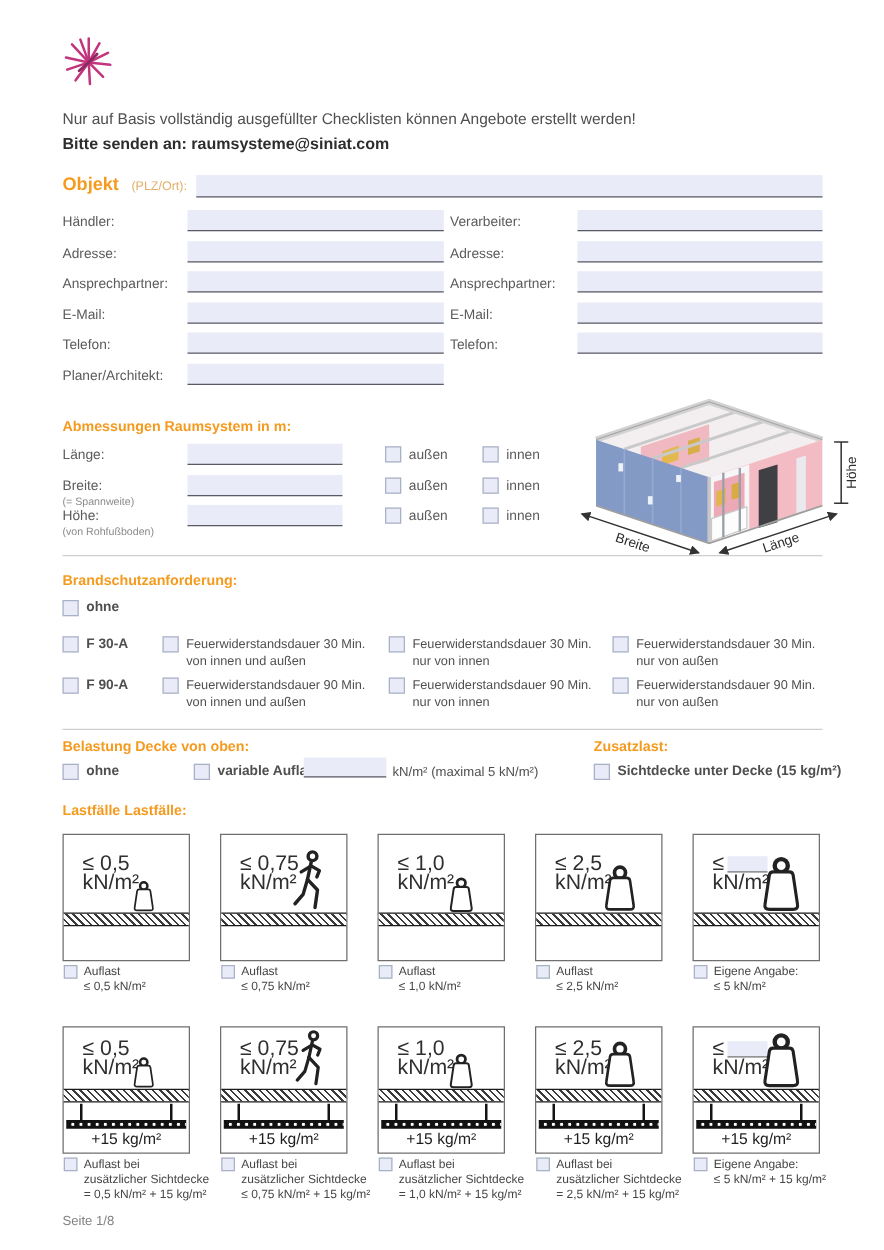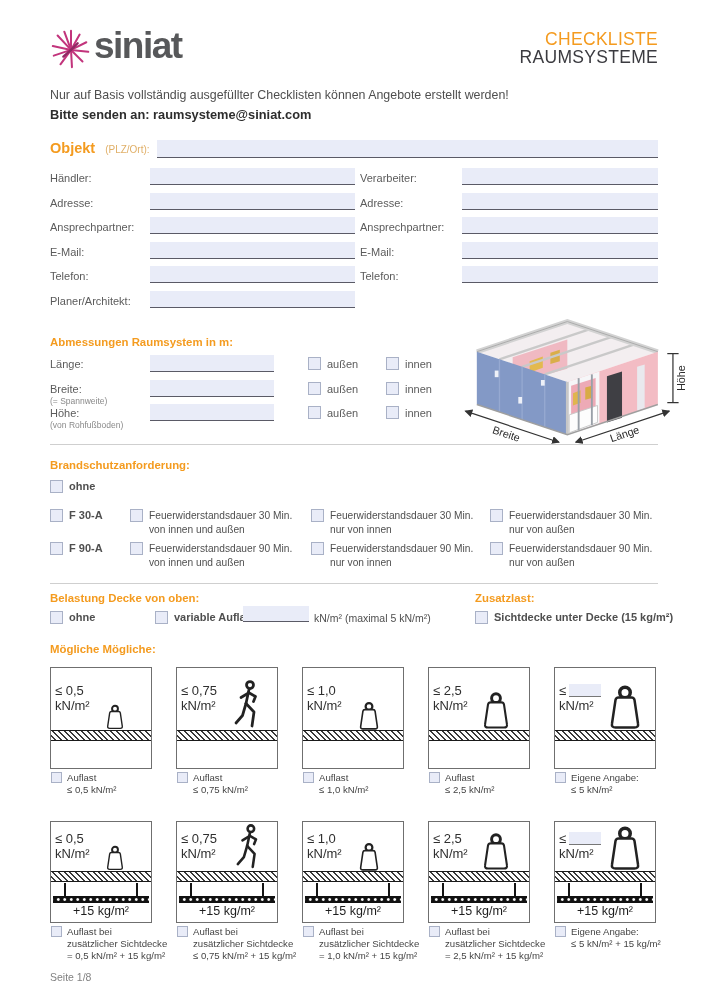--- a/index.html
+++ b/index.html
@@ -27,21 +27,21 @@
   .objhint{font-size:10px;color:#e0af67;margin-left:10px;}
 
   
   .opt{position:absolute;display:flex;gap:6px;align-items:flex-start;}
   .optlines{font-size:10.2px;line-height:13.5px;color:#4f4f4f;white-space:nowrap;}
   .codelbl{font-size:11px;color:#4f4f4f;line-height:13px;font-weight:bold;}
 
   
   .card{position:absolute;width:102px;}
   .box{position:relative;width:100px;height:100px;border:1px solid #6f6f6f;background:#fff;}
-  .val{position:absolute;left:4px;font-size:13px;line-height:14.5px;color:#2f2f2f;}
+  .val{position:absolute;left:15px;font-size:17px;line-height:14.5px;color:#2f2f2f;}
   .mini-field{display:inline-block;width:32px;height:12px;background:#e9ecf8;border-bottom:1px solid #777;
               vertical-align:-2px;margin-left:3px;}
   .strip{position:absolute;left:0;right:0;height:9px;border-top:1.6px solid #1a1a1a;border-bottom:1.6px solid #1a1a1a;
          background:repeating-linear-gradient(45deg,#fdfdfd 0px,#fdfdfd 2.6px,#3a3a3a 2.6px,#3a3a3a 4.1px);}
   .icon{position:absolute;}
   .hanger{position:absolute;width:2px;height:14px;background:#141414;}
   .band{position:absolute;left:2px;right:2px;height:7px;background-color:#111;
         background-image:radial-gradient(circle,#fff 1.2px,transparent 1.5px);
         background-size:6.5px 7px;background-position:2px 50%;background-repeat:repeat-x;}
   .plus15{position:absolute;left:0;right:0;text-align:center;font-size:12.5px;color:#1e1e1e;}
@@ -68,25 +68,20 @@
           <line x1="24" y1="26" x2="6" y2="32"></line>
         <line x1="24" y1="26" x2="5" y2="22"></line>
           <line x1="24" y1="26" x2="10" y2="11"></line>
         <line x1="24" y1="26" x2="17" y2="7"></line>
       </g>
       <g stroke="#8e2a63" stroke-width="2.4" stroke-linecap="round">
         <line x1="24" y1="26" x2="31" y2="19"></line>
           <line x1="24" y1="26" x2="16" y2="33"></line>
       </g>
     </svg>
-    <span class="wordmark">siniat</span>
-  </div>
-  <div class="abs" style="right:49px;top:30px;">
-    <div class="title1">CHECKLISTE</div>
-    <div class="title2">RAUMSYSTEME</div>
   </div>
 
   <div class="abs" style="left:50px;top:88px;">
     <div class="intro1">Nur auf Basis vollständig ausgefüllter Checklisten können Angebote erstellt werden!</div>
     <div class="intro2">Bitte senden an: raumsysteme@siniat.com</div>
   </div>
 
   <div class="abs" style="left:50px;top:139px;">
     <span class="objlbl">Objekt</span><span class="objhint">(PLZ/Ort):</span>
   </div>
@@ -269,21 +264,21 @@
   </div>
   <div class="field" style="left:243px;top:606px;width:66px;height:15px;"></div>
   <span class="abs" style="left:314px;top:612px;font-size:10.5px;color:#4f4f4f;">kN/m² (maximal 5 kN/m²)</span>
 
   <div class="abs sec" style="left:475px;top:592px;">Zusatzlast:</div>
   <div class="opt" style="left:475px;top:611px;">
     <span class="cb"></span>
     <span class="codelbl">Sichtdecke unter Decke (15 kg/m²)</span>
   </div>
 
-  <div class="abs sec" style="left:50px;top:643px;">Mögliche Mögliche:</div>
+  <div class="abs sec" style="left:50px;top:643px;">Lastfälle Lastfälle:</div>
 
   <div class="card" style="left:50px;top:667px;">
     <div class="box">
       <div class="val" style="top:16px;">
         <div>≤ 0,5</div>
         <div>kN/m²</div>
       </div>
       <svg class="icon" style="right:22px;bottom:38px;width:28px;" viewBox="0 0 100 92">
         <circle cx="50" cy="17" r="10.5" fill="none" stroke="#222" stroke-width="7"></circle>
         <path d="M37 27 L63 27 Q68 27 69 32 L76 79 Q77.5 87 69 87 L31 87 Q22.5 87 24 79 L31 32 Q32 27 37 27 Z" fill="#fff" stroke="#222" stroke-width="5" stroke-linejoin="round"></path>

